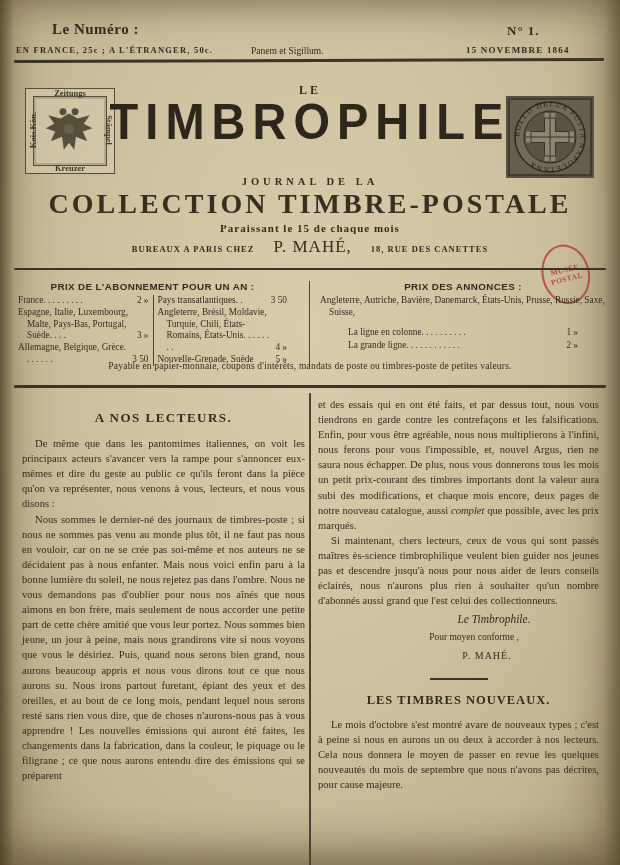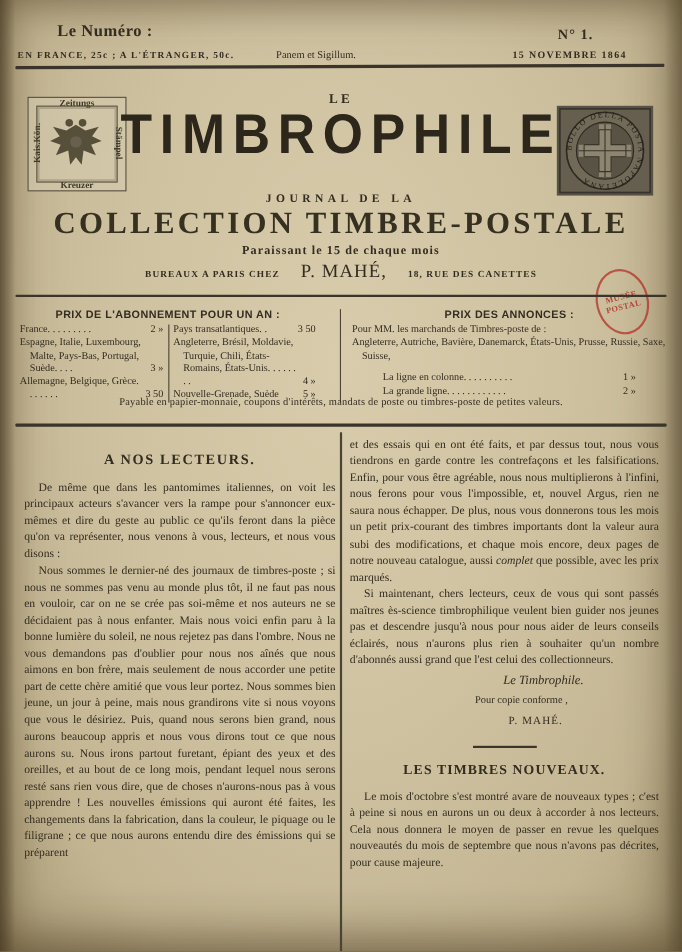--- a/index.html
+++ b/index.html
@@ -168,21 +168,20 @@
             </div>
           <div class="prow">
               <span class="ptext">Nouvelle-Grenade, Suède</span>
               <span class="pval">5 »</span>
             </div>
         </div>
       </div>
     </div>
     <div class="phalf-r">
       <div class="phead">PRIX DES ANNONCES :</div>
-      <div class="pintro">Pour MM. les marchands de Timbres-poste de :</div>
       <div class="pintro">Angleterre, Autriche, Bavière, Danemarck, États-Unis, Prusse, Russie, Saxe, Suisse,</div>
       <div style="height:6px"></div>
       <div class="pline">
           <span class="ptext">La ligne en colonne. . . . . . . . . .</span>
           <span class="pval">1 »</span>
         </div>
       <div class="pline">
           <span class="ptext">La grande ligne. . . . . . . . . . . .</span>
           <span class="pval">2 »</span>
         </div>
@@ -197,21 +196,21 @@
     <div class="h1">A NOS LECTEURS.</div>
     <p>De même que dans les pantomimes italiennes, on voit les principaux acteurs s'avancer vers la rampe pour s'annoncer eux-mêmes et dire du geste au public ce qu'ils feront dans la pièce qu'on va représenter, nous venons à vous, lecteurs, et nous vous disons :</p>
     <p>Nous sommes le dernier-né des journaux de timbres-poste ; si nous ne sommes pas venu au monde plus tôt, il ne faut pas nous en vouloir, car on ne se crée pas soi-même et nos auteurs ne se décidaient pas à nous enfanter. Mais nous voici enfin paru à la bonne lumière du soleil, ne nous rejetez pas dans l'ombre. Nous ne vous demandons pas d'oublier pour nous nos aînés que nous aimons en bon frère, mais seulement de nous accorder une petite part de cette chère amitié que vous leur portez. Nous sommes bien jeune, un jour à peine, mais nous grandirons vite si nous voyons que vous le désiriez. Puis, quand nous serons bien grand, nous aurons beaucoup appris et nous vous dirons tout ce que nous aurons su. Nous irons partout furetant, épiant des yeux et des oreilles, et au bout de ce long mois, pendant lequel nous serons resté sans rien vous dire, que de choses n'aurons-nous pas à vous apprendre ! Les nouvelles émissions qui auront été faites, les changements dans la fabrication, dans la couleur, le piquage ou le filigrane ; ce que nous aurons entendu dire des émissions qui se préparent</p>
   </div>
 
   <div class="col col-r">
     <p class="noind"><span>et des essais qui en ont été faits, et par dessus tout, nous vous tiendrons en garde contre les contrefaçons et les falsifications. Enfin, pour vous être agréable, nous nous multiplierons à l'infini, nous ferons pour vous l'impossible, et, nouvel Argus, rien ne saura nous échapper. De plus, nous vous donnerons tous les mois un petit prix-courant des timbres importants dont la valeur aura subi des modifications, et chaque mois encore, deux pages de notre nouveau catalogue, aussi </span><span class="ital">complet</span><span> que possible, avec les prix marqués.</span></p>
     <p>Si maintenant, chers lecteurs, ceux de vous qui sont passés maîtres ès-science timbrophilique veulent bien guider nos jeunes pas et descendre jusqu'à nous pour nous aider de leurs conseils éclairés, nous n'aurons plus rien à souhaiter qu'un nombre d'abonnés aussi grand que l'est celui des collectionneurs.</p>
     <div class="sig">
       <div class="s1">Le Timbrophile.</div>
-      <div class="s2">Pour copie conforme ,</div>
+      <div class="s2">Pour moyen conforme ,</div>
       <div class="s3">P. MAHÉ.</div>
     </div>
     <div class="shortrule"></div>
     <div class="h2">LES TIMBRES NOUVEAUX.</div>
     <p>Le mois d'octobre s'est montré avare de nouveaux types ; c'est à peine si nous en aurons un ou deux à accorder à nos lecteurs. Cela nous donnera le moyen de passer en revue les quelques nouveautés du mois de septembre que nous n'avons pas décrites, pour cause majeure.</p>
   </div>
 
 </div>
 
 </body></html>

